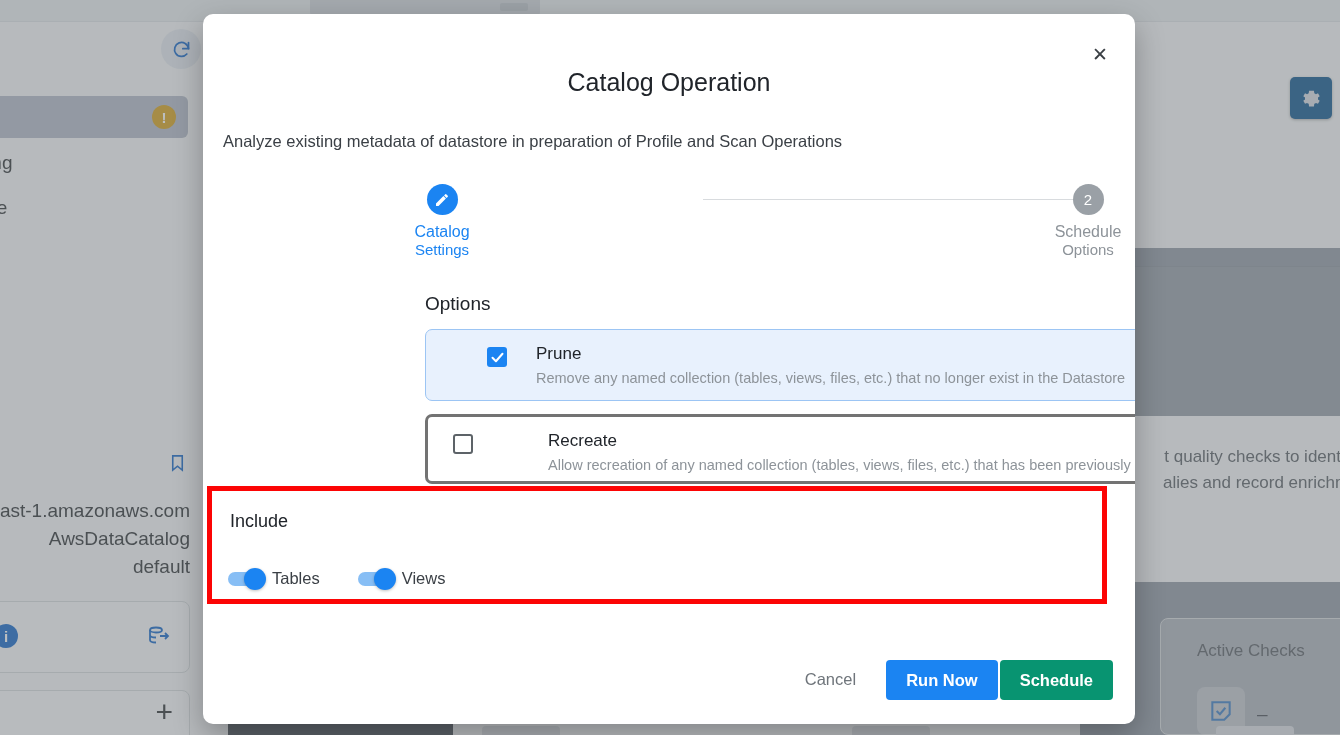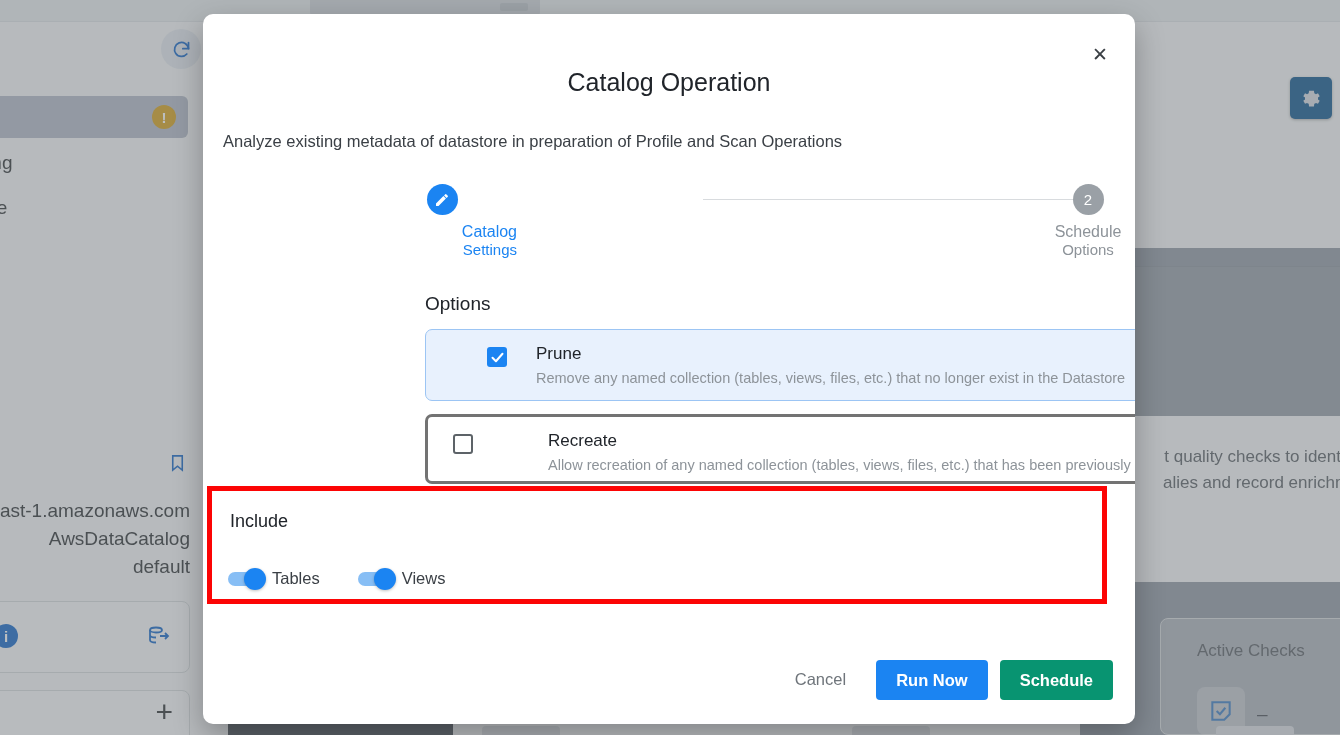--- a/index.html
+++ b/index.html
@@ -208,21 +208,21 @@
   #cancel-btn {
     background: transparent; border: none; cursor: pointer;
     font-family: inherit; font-size: 16.5px; color: #6f757b;
     padding: 10px 16px; margin-right: 14px;
   }
   .btn {
     border: none; cursor: pointer; font-family: inherit;
     font-size: 16.5px; color: #fff; font-weight: bold;
     padding: 12px 20px; border-radius: 4px; line-height: 1;
   }
-  #run-now-btn { background: #1b84f2; margin-right: 12px; }
+  #run-now-btn { background: #1b84f2; margin-right: 2px; }
   #schedule-btn { background: #089471; }
 </style>
 </head>
 <body>
 
 <div id="app-backdrop">
 
   <div class="bg-page"></div>
 
   <div class="bg-leftcol"></div>
@@ -311,21 +311,21 @@
 <div id="modal">
 
   <button id="close-btn">✕</button>
 
   <div id="modal-title">Catalog Operation</div>
   <div id="modal-subtitle">Analyze existing metadata of datastore in preparation of Profile and Scan Operations</div>
 
   <div id="stepper">
     <div id="step-line"></div>
 
-    <div class="step active" style="left:144px; top:15px;text-align:right;">
+    <div class="step active" style="left:144px; top:15px;">
       <div class="bubble">
         <svg width="16" height="16" viewBox="0 0 24 24" fill="#ffffff">
           <path d="M3 17.2V21h3.8L17.9 9.9l-3.8-3.8L3 17.2zM20.7 7.1c.4-.4.4-1 0-1.4l-2.4-2.4a1 1 0 0 0-1.4 0l-1.8 1.8 3.8 3.8 1.8-1.8z"></path>
         </svg>
       </div>
       <div class="lbl-1">Catalog</div>
       <div class="lbl-2">Settings</div>
     </div>
 
     <div class="step inactive" style="left:790px; top:15px;">

